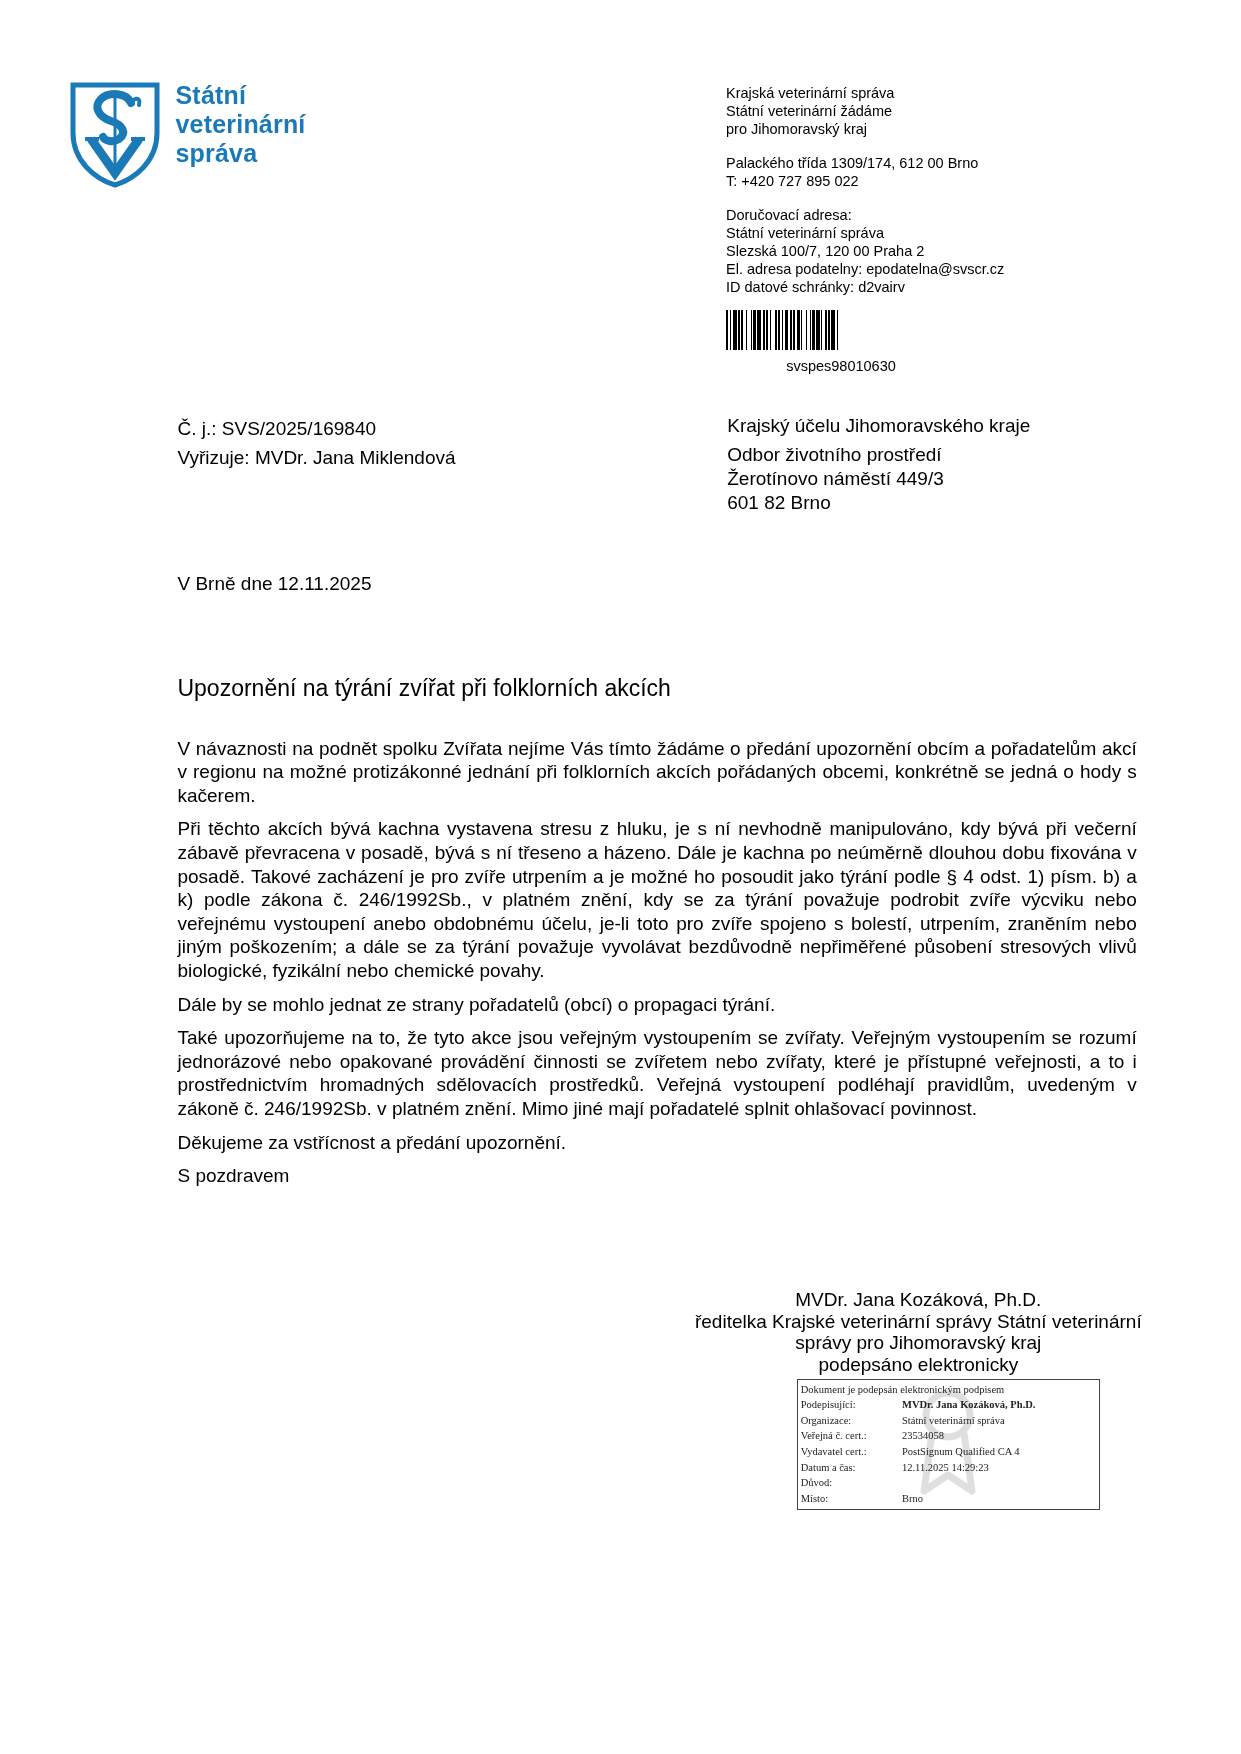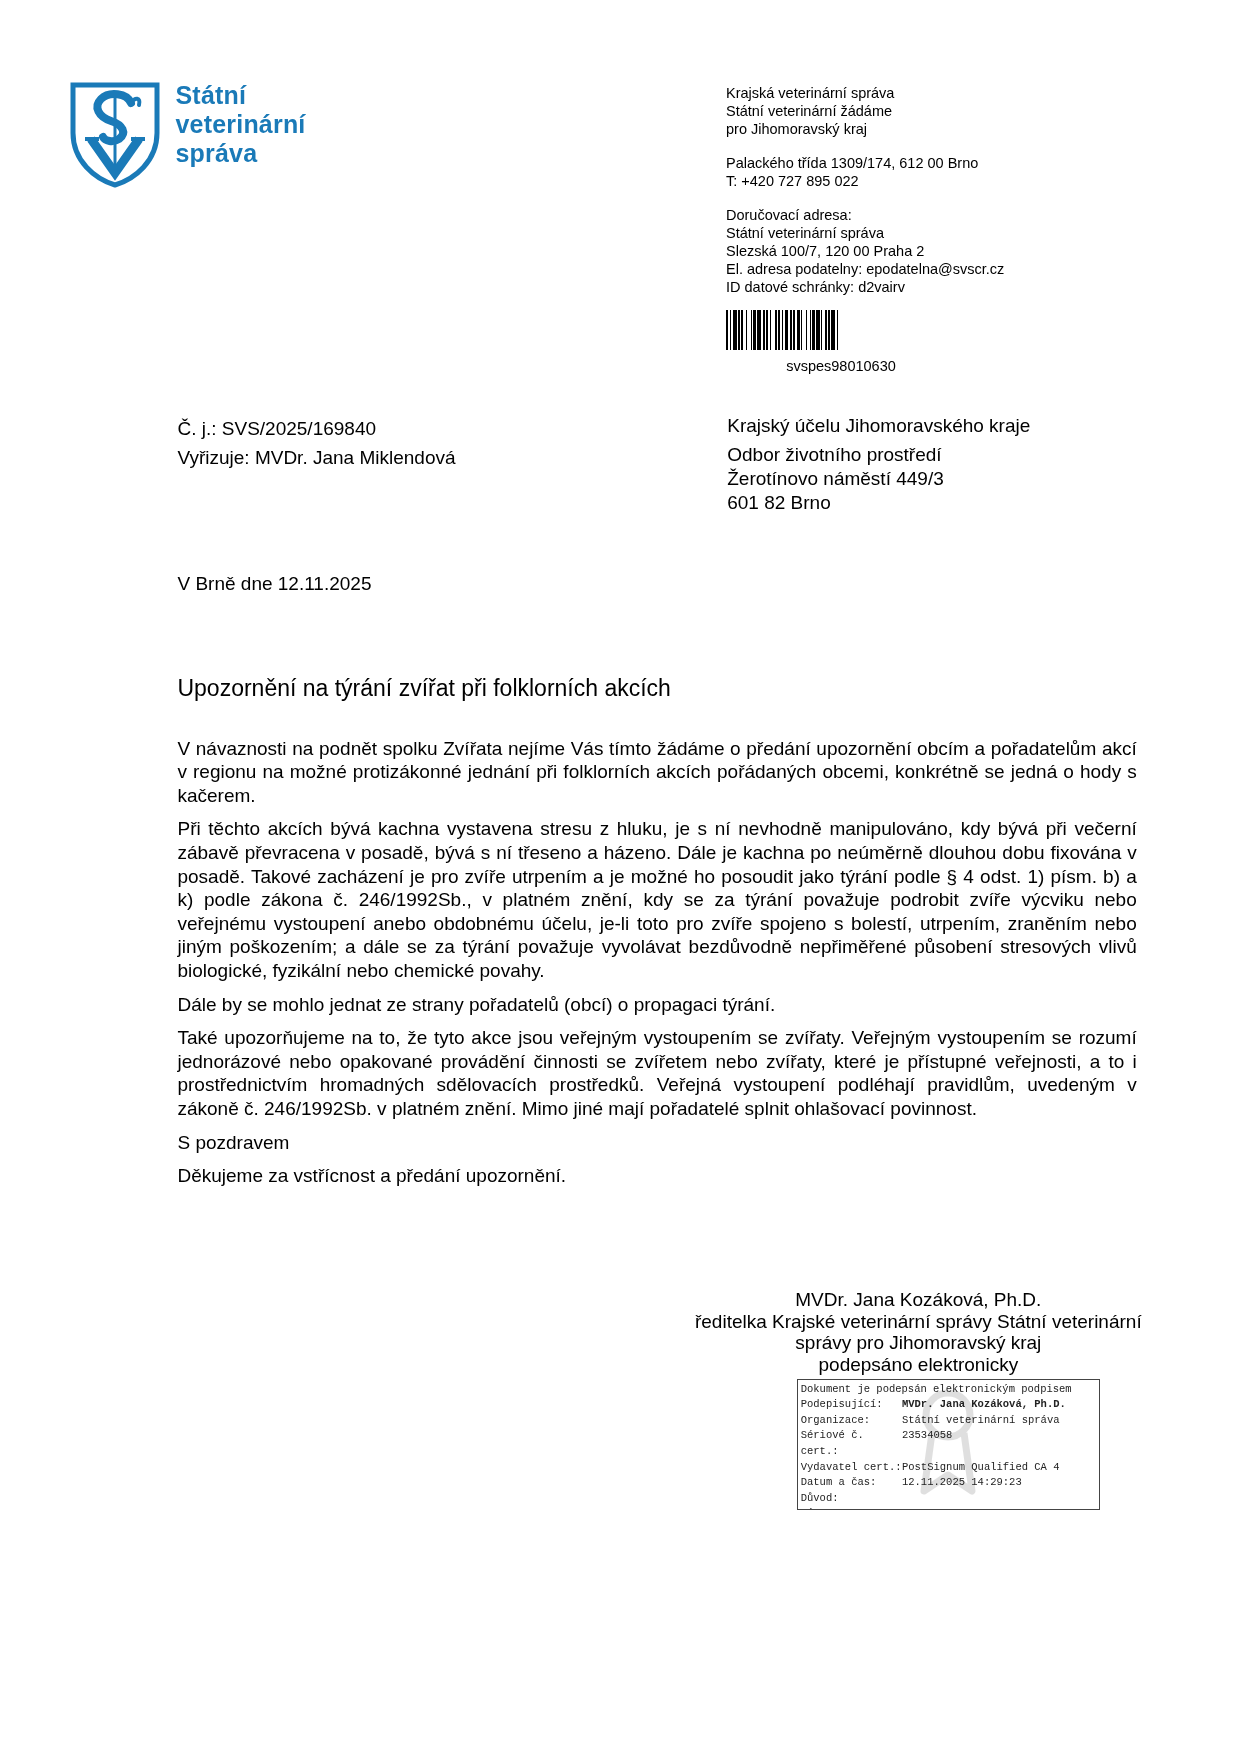--- a/index.html
+++ b/index.html
@@ -65,21 +65,21 @@
     .body-text p.last-left { text-align-last: left; }
 
     
     .signature {
       position: absolute; left: 56%; top: 73.5%; width: 36%;
       text-align: center; font-size: 19px; line-height: 21.5px;
     }
     .sigbox {
       position: absolute; left: 64.2%; top: 78.6%; width: 24.4%; height: 7.5%;
       border: 1px solid #444;
-      font-family: Liberation Mono, monospace;
+      font-family: Liberation Serif, serif;
       font-size: 10.5px; line-height: 15.6px; color: #222;
       padding: 2px 0 0 3px;
       overflow: hidden;
     }
     .sigbox .wm {
       position: absolute; left: 40%; top: 6%; width: 60px; height: 110px;
       opacity: 0.18;
     }
     .sigbox .row { display: flex; position: relative; }
     .sigbox .k { width: 34%; }
@@ -200,22 +200,22 @@
 
   <div class="date">V Brně dne 12.11.2025</div>
 
   <div class="subject">Upozornění na týrání zvířat při folklorních akcích</div>
 
   <div class="body-text">
     <p class="last-left">V návaznosti na podnět spolku Zvířata nejíme Vás tímto žádáme o předání upozornění obcím a pořadatelům akcí v regionu na možné protizákonné jednání při folklorních akcích pořádaných obcemi, konkrétně se jedná o hody s kačerem.</p>
     <p class="last-left">Při těchto akcích bývá kachna vystavena stresu z hluku, je s ní nevhodně manipulováno, kdy bývá při večerní zábavě převracena v posadě, bývá s ní třeseno a házeno. Dále je kachna po neúměrně dlouhou dobu fixována v posadě. Takové zacházení je pro zvíře utrpením a je možné ho posoudit jako týrání podle § 4 odst. 1) písm. b) a k) podle zákona č. 246/1992Sb., v platném znění, kdy se za týrání považuje podrobit zvíře výcviku nebo veřejnému vystoupení anebo obdobnému účelu, je-li toto pro zvíře spojeno s bolestí, utrpením, zraněním nebo jiným poškozením; a dále se za týrání považuje vyvolávat bezdůvodně nepřiměřené působení stresových vlivů biologické, fyzikální nebo chemické povahy.</p>
     <p class="last-left">Dále by se mohlo jednat ze strany pořadatelů (obcí) o propagaci týrání.</p>
     <p class="last-left">Také upozorňujeme na to, že tyto akce jsou veřejným vystoupením se zvířaty. Veřejným vystoupením se rozumí jednorázové nebo opakované provádění činnosti se zvířetem nebo zvířaty, které je přístupné veřejnosti, a to i prostřednictvím hromadných sdělovacích prostředků. Veřejná vystoupení podléhají pravidlům, uvedeným v zákoně č. 246/1992Sb. v platném znění. Mimo jiné mají pořadatelé splnit ohlašovací povinnost.</p>
+    <p class="last-left">Děkujeme za vstřícnost a předání upozornění.</p>
     <p class="last-left">S pozdravem</p>
-    <p class="last-left">Děkujeme za vstřícnost a předání upozornění.</p>
   </div>
 
   <div class="signature">
     <div>MVDr. Jana Kozáková, Ph.D.</div>
     <div>ředitelka Krajské veterinární správy Státní veterinární správy pro Jihomoravský kraj</div>
     <div>podepsáno elektronicky</div>
   </div>
 
   <div class="sigbox">
     <svg class="wm" viewBox="0 0 60 110">
@@ -227,21 +227,21 @@
     </div>
     <div class="row">
       <span class="k">Podepisující:</span>
       <span class="v bold">MVDr. Jana Kozáková, Ph.D.</span>
     </div>
     <div class="row">
       <span class="k">Organizace:</span>
       <span class="v">Státní veterinární správa</span>
     </div>
     <div class="row">
-      <span class="k">Sériové č. cert.:</span>
+      <span class="k">Veřejná č. cert.:</span>
       <span class="v">23534058</span>
     </div>
     <div class="row">
       <span class="k">Vydavatel cert.:</span>
       <span class="v">PostSignum Qualified CA 4</span>
     </div>
     <div class="row">
       <span class="k">Datum a čas:</span>
       <span class="v">12.11.2025 14:29:23</span>
     </div>

